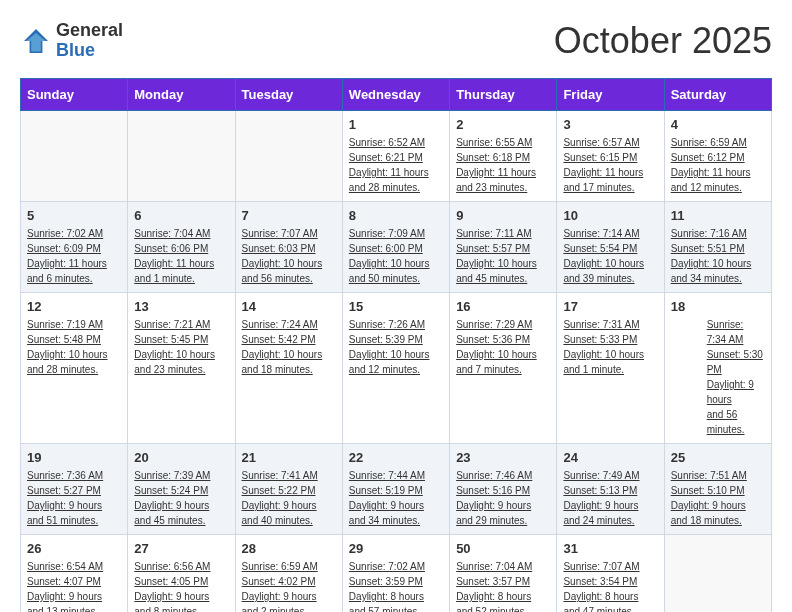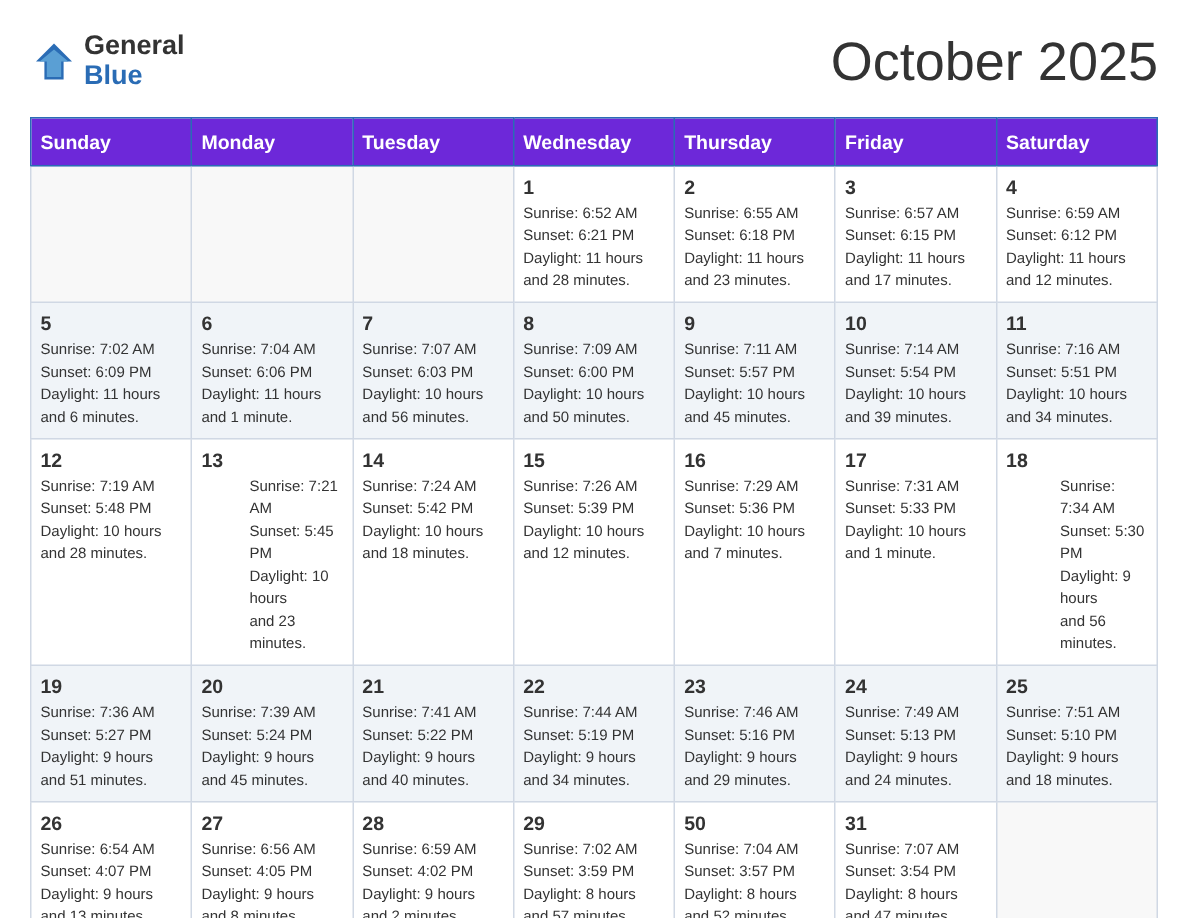--- a/index.html
+++ b/index.html
@@ -88,20 +88,21 @@
     .day-num {
       font-weight: bold;
       font-size: 13px;
       margin-bottom: 3px;
       display: block;
     }
     .day-info {
       font-size: 10px;
       line-height: 1.5;
       color: #333;
+      text-decoration: underline;
     }
     .empty-cell {
       background-color: #f8f8f8;
     }
   </style>
 </head>
 <body>
 
 <div class="header">
   <div class="logo">
@@ -219,21 +220,21 @@
       <tr>
         <td>
           <span class="day-num">12</span>
           <div class="day-info" style="white-space: pre-line;">Sunrise: 7:19 AM
 Sunset: 5:48 PM
 Daylight: 10 hours
 and 28 minutes.</div>
         </td>
         <td>
           <span class="day-num">13</span>
-          <div class="day-info" style="white-space: pre-line; margin-left: 32px;">Sunrise: 7:21 AM
+          <div class="day-info" style="white-space: pre-line;">Sunrise: 7:21 AM
 Sunset: 5:45 PM
 Daylight: 10 hours
 and 23 minutes.</div>
         </td>
         <td>
           <span class="day-num">14</span>
           <div class="day-info" style="white-space: pre-line;">Sunrise: 7:24 AM
 Sunset: 5:42 PM
 Daylight: 10 hours
 and 18 minutes.</div>

